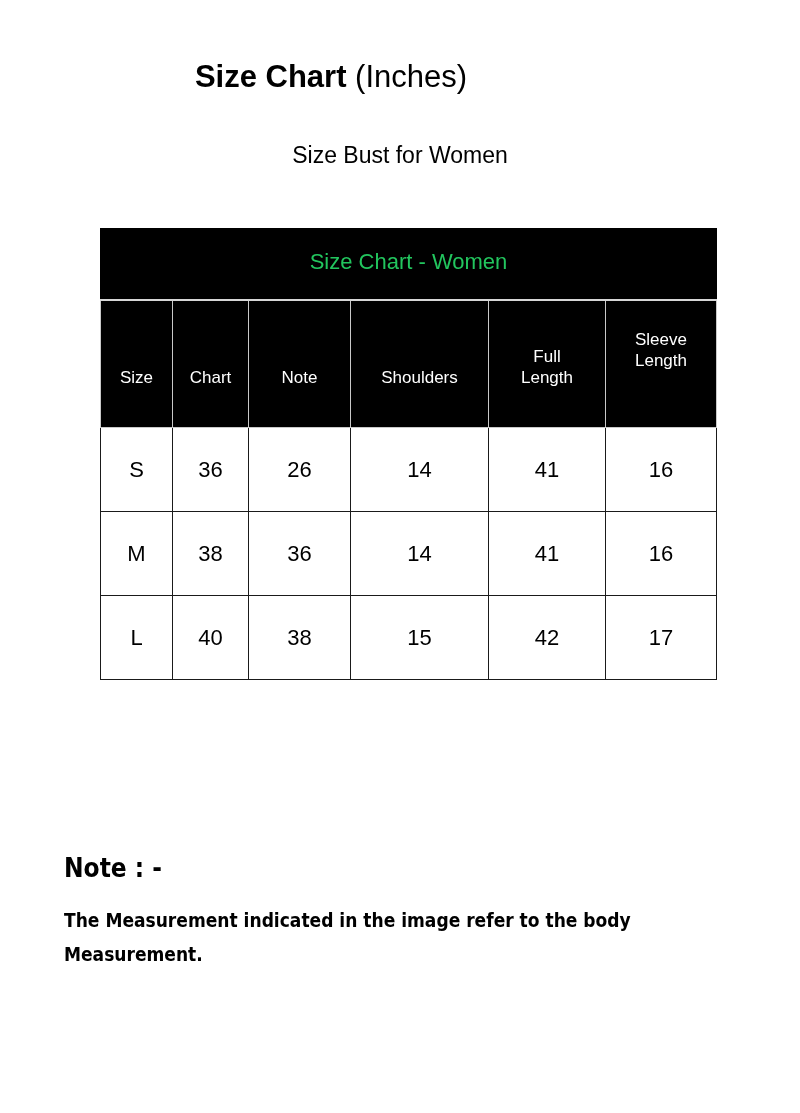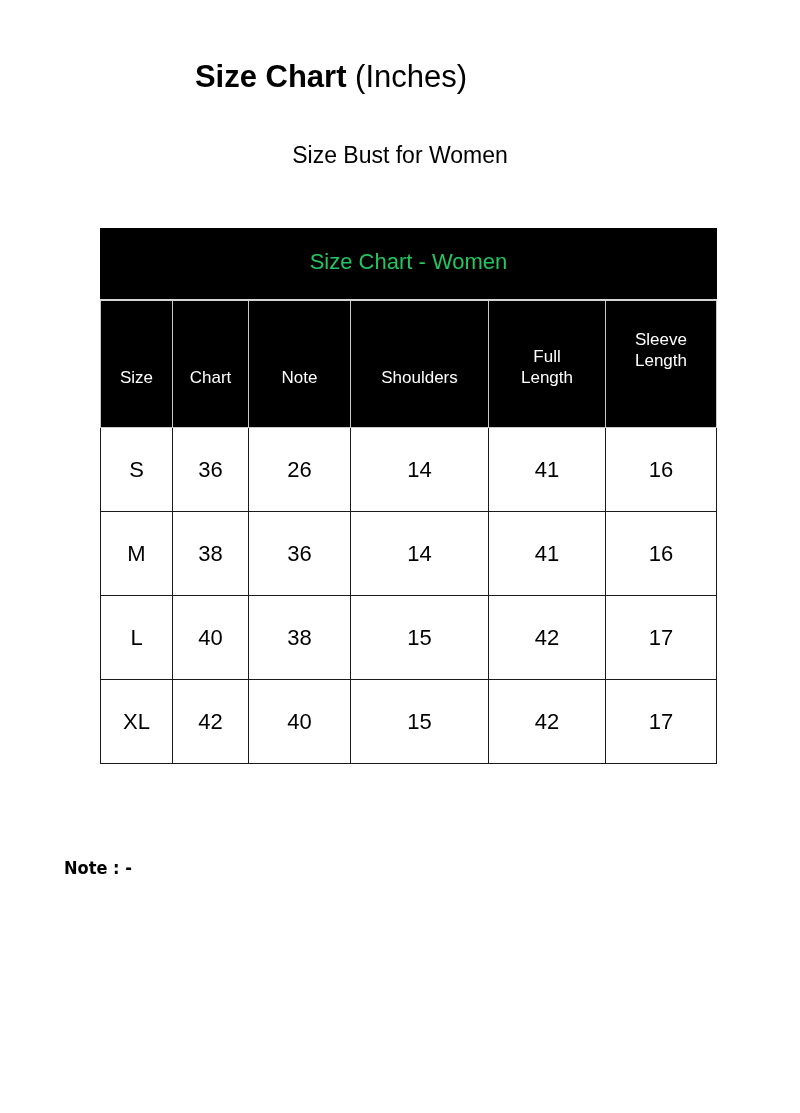--- a/index.html
+++ b/index.html
@@ -107,21 +107,21 @@
 
   
   .note-block {
     position: absolute;
     left: 64px;
     top: 855px;
     width: 700px;
   }
   .note-label {
     font-family: "DejaVu Sans Condensed", "Liberation Sans Narrow", "Liberation Sans", sans-serif;
-    font-size: 18px;
+    font-size: 26px;
     font-weight: 700;
     line-height: 26px;
     font-stretch: condensed;
     margin: 0 0 22px 0;
     white-space: nowrap;
   }
   .note-body {
     font-family: "DejaVu Sans Condensed", "Liberation Sans Narrow", "Liberation Sans", sans-serif;
     font-size: 19px;
     font-weight: 700;
@@ -189,27 +189,20 @@
 
     <tr class="table-body">
       <td>L</td>
       <td>40</td>
       <td>38</td>
       <td>15</td>
       <td>42</td>
       <td>17</td>
     </tr>
 
-    <tr class="table-body">
-      <td>XL</td>
-      <td>42</td>
-      <td>40</td>
-      <td>15</td>
-      <td>42</td>
-      <td>17</td>
-    </tr>
 
   </tbody>
 </table>
 
 <div class="note-block">
   <p class="note-label">Note : -</p>
+  <p class="note-body">The Measurement indicated in the image refer to the body Measurement.</p>
 </div>
 
 </body></html>

